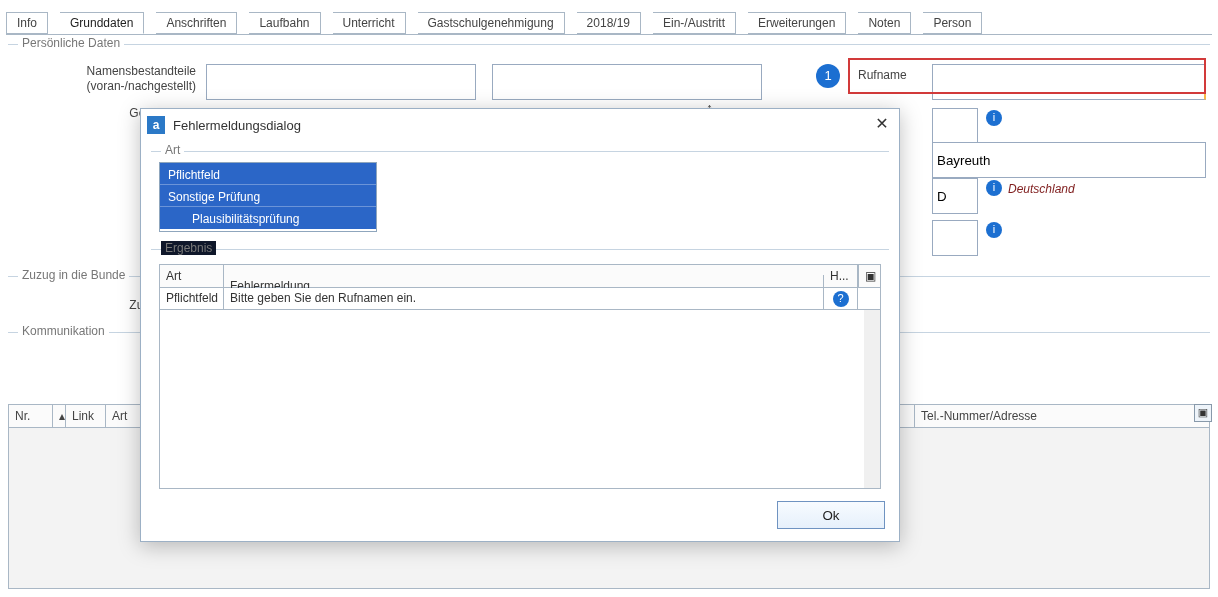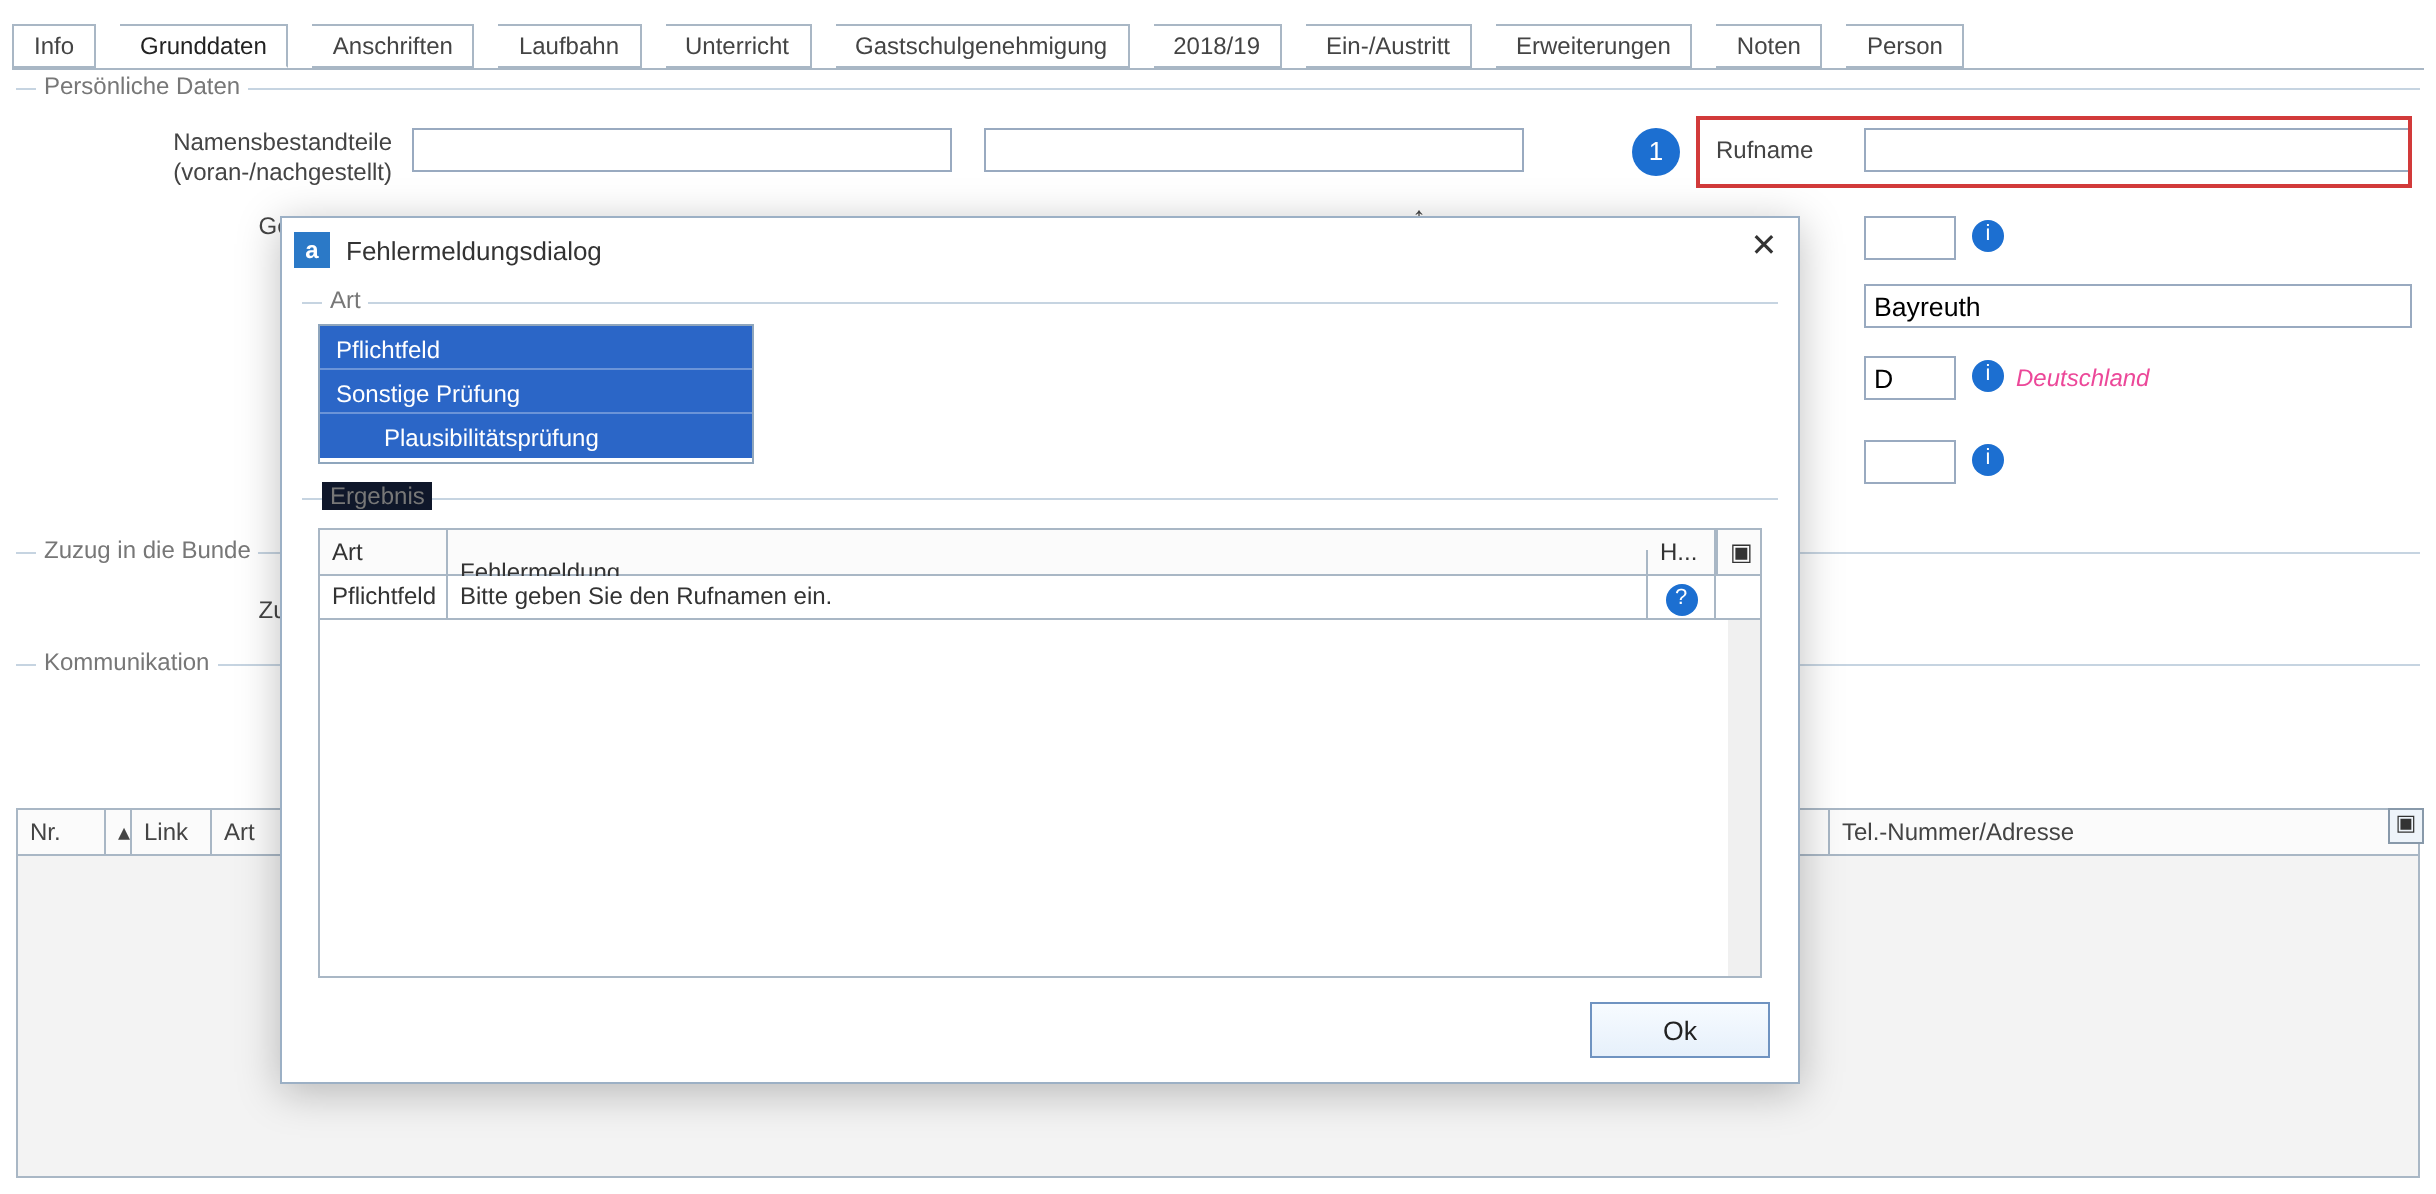--- a/index.html
+++ b/index.html
@@ -67,35 +67,35 @@
 
   
   .lbl {
     position: absolute;
     text-align: right;
     color: #444;
   }
   .inp {
     position: absolute;
     border: 1px solid #99aac0;
-    height: 22px;
+    height: 36px;
     background: #fff;
     padding: 1px 4px;
   }
   .info-ico {
     position:absolute;
     width:16px; height:16px;
     border-radius:50%;
     background:#1c6fd1;
     color:#fff;
     font-size:11px;
     text-align:center;
     line-height:15px;
   }
-  .italic-lbl { font-style: italic; color:#ec4899; }
+  .italic-lbl { font-style: italic; color:#7f1d1d; }
 
   
   .hl-red {
     position: absolute;
     border: 2px solid #d23a3a;
     pointer-events: none;
   }
   .callout {
     position: absolute;
     width: 24px; height: 24px;
@@ -187,21 +187,21 @@
   }
   .erg-row div { border-right:1px solid #a9b7c5; height:100%; line-height:20px; padding:0 6px; }
   .erg-body {
     position:absolute; left:8px; right:8px; top:60px; bottom:0px;
     border:1px solid #a9b7c5; border-top:none; background:#fff;
   }
   .erg-scroll-off { position:absolute; right:0; top:0; bottom:0; width:16px; background:#f0f0f0; }
 
   .ok-btn {
     position:absolute; right:14px; bottom:12px;
-    width:90px; height:28px;
+    width:108px; height:28px;
     border:1px solid #6f93c1;
     background: linear-gradient(#f7fbff,#e6f0fb);
     color:#222; cursor:pointer;
   }
 
   
   .hl-art { left:148px; top:158px; width:234px; height:78px; }
   .hl-row { left:148px; top:266px; width:316px; height:60px; }
   .hl-rufname { left:848px; top:58px; width:358px; height:36px; }
 </style>

